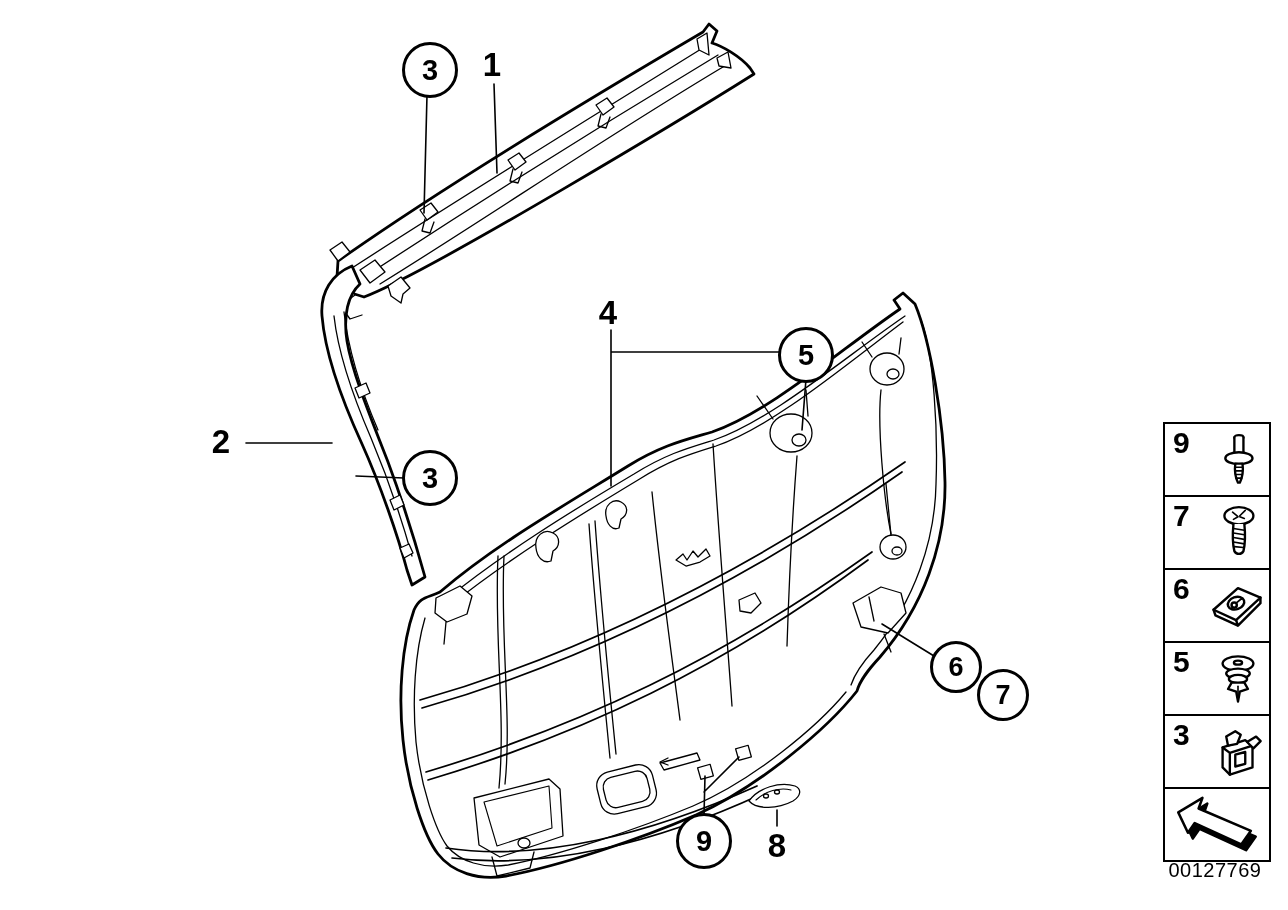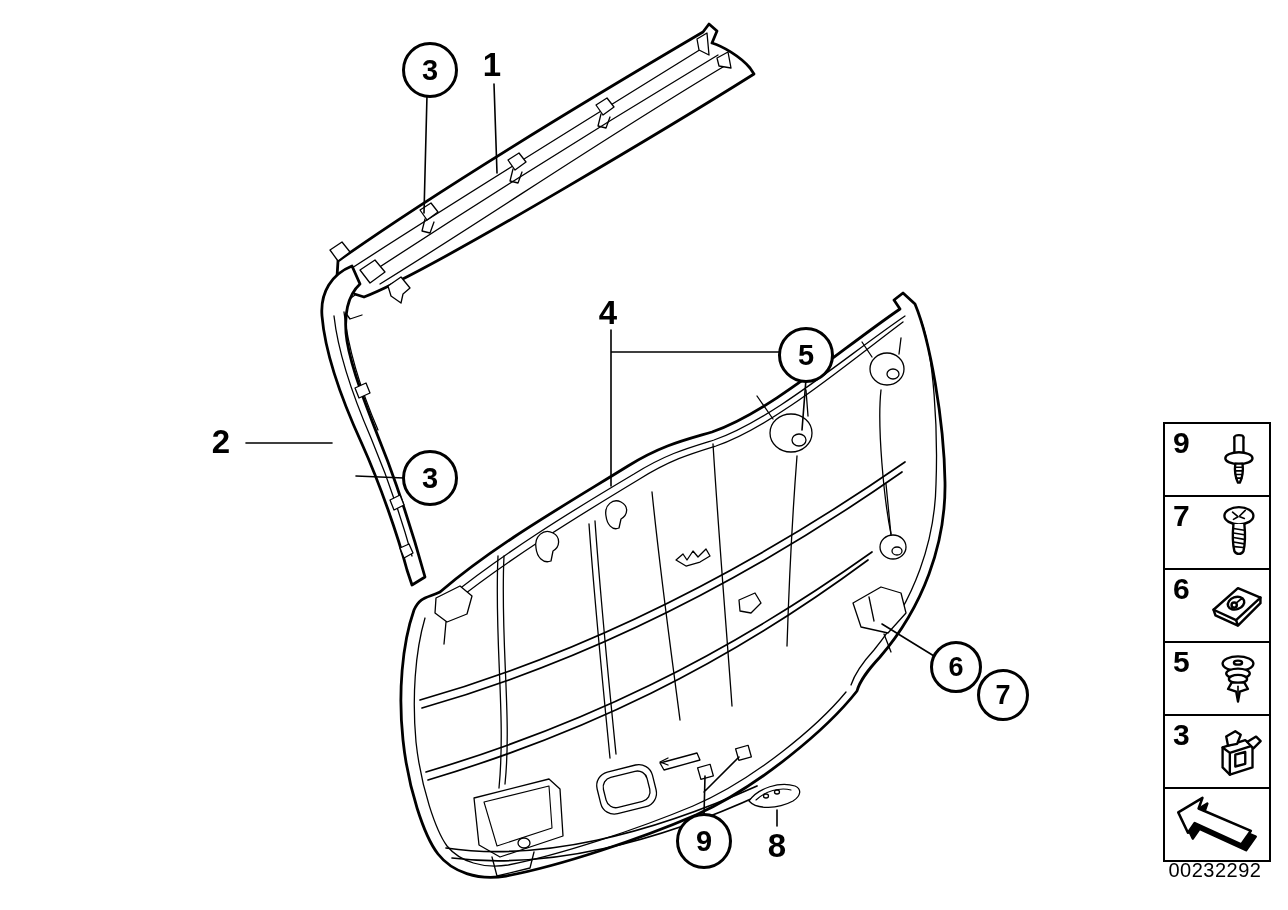--- a/index.html
+++ b/index.html
@@ -232,15 +232,15 @@
     <div class="cell">
       <span class="ref"></span>
       <svg class="icon full" width="92" height="62" viewBox="0 0 94 64">
         <path class="b" transform="translate(5,6)" d="M7,19 L32,4 L28,15 L82,38 L72,52 L24,30 L17,40 Z"></path>
         <path class="w" d="M7,19 L32,4 L28,15 L82,38 L72,52 L24,30 L17,40 Z"></path>
       </svg>
     </div>
 
   </aside>
 
-  <div class="image-number">00232292</div>
+  <div class="image-number">00127769</div>
 
 </div>
 
 </body></html>

